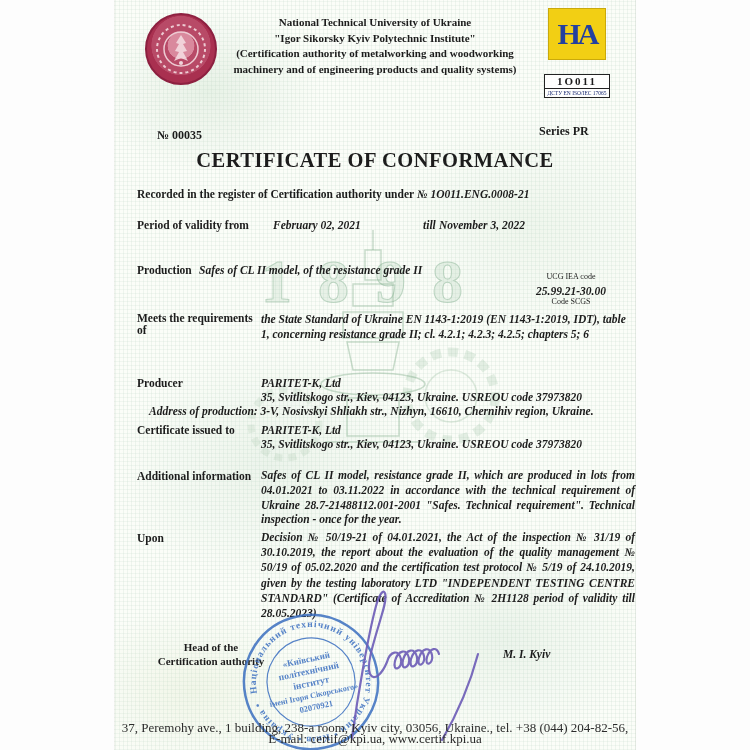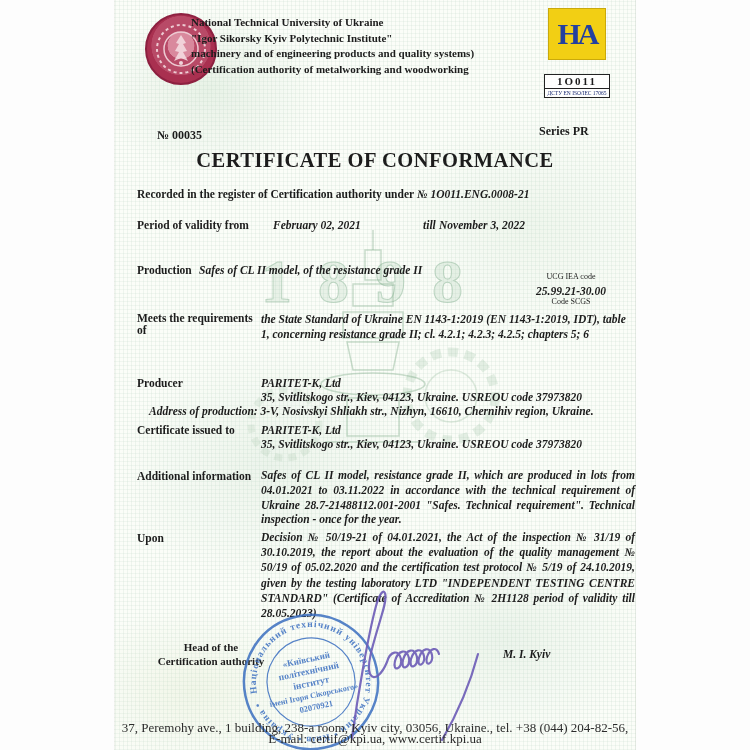--- a/index.html
+++ b/index.html
@@ -31,21 +31,21 @@
     font-size:62px;font-weight:bold;letter-spacing:26px;
     color:rgba(165,200,175,.22);-webkit-text-stroke:1px rgba(140,182,152,.5);
     z-index:0;pointer-events:none;}
   .wm-svg{position:absolute;left:128px;top:228px;z-index:0;pointer-events:none;}
   .content{position:relative;z-index:2;width:100%;height:100%;}
   
   .seal{position:absolute;left:30px;top:13px;width:72px;height:72px;border-radius:50%;
     background:radial-gradient(circle at 50% 45%, #d9899d 0 26%, #b84a67 27% 58%, var(--seal-red) 59% 100%);
     border:2px solid #8d2040;display:flex;align-items:center;justify-content:center;}
   .seal svg{opacity:.9;}
-  .hdr{position:absolute;left:76px;top:15px;width:336px;
+  .hdr{position:absolute;left:92px;top:15px;width:336px;text-align:center;
     font-weight:bold;font-size:11px;line-height:15.5px;}
   .logo-wrap{position:absolute;left:426px;top:8px;width:72px;text-align:center;}
   .logo-sq{width:58px;height:52px;margin:0 auto;background:var(--logo-yellow);
     border-radius:0;border:1.5px solid #caa90b;display:flex;align-items:center;justify-content:center;
     color:var(--logo-blue);font-weight:bold;font-size:30px;letter-spacing:-3px;
     font-family:"Liberation Serif",serif;}
   .logo-num{margin:14px auto 0;width:66px;border:1px solid #222;background:rgba(255,255,255,.85);}
   .logo-num .n1{font-weight:bold;font-size:11px;letter-spacing:2px;line-height:13px;}
   .logo-num .n2{font-size:5.5px;line-height:8px;border-top:1px solid #222;color:#14246e;
     white-space:nowrap;overflow:hidden;}
@@ -115,22 +115,22 @@
           <circle cx="26" cy="26" r="24" fill="none" stroke="#f3d9de" stroke-width="2" stroke-dasharray="3 3"></circle>
           <circle cx="26" cy="26" r="17" fill="none" stroke="#f3d9de" stroke-width="1.5"></circle>
           <path d="M26,12 l5,8 -3,1 4,7 -4,1 5,9 -7,-3 -7,3 5,-9 -4,-1 4,-7 -3,-1 z" fill="#f6e3e7" opacity=".9"></path>
           <circle cx="26" cy="40" r="2" fill="#f6e3e7"></circle>
         </svg>
       </div>
 
       <div class="hdr">
         <div>National Technical University of Ukraine</div>
         <div>"Igor Sikorsky Kyiv Polytechnic Institute"</div>
+        <div>(Certification authority of metalworking and woodworking</div>
         <div>machinery and of engineering products and quality systems)</div>
-        <div>(Certification authority of metalworking and woodworking</div>
       </div>
 
       <div class="logo-wrap">
         <div class="logo-sq">НА</div>
         <div class="logo-num">
           <div class="n1">1O011</div>
           <div class="n2">ДСТУ EN ISO/IEC 17065</div>
         </div>
       </div>
 

